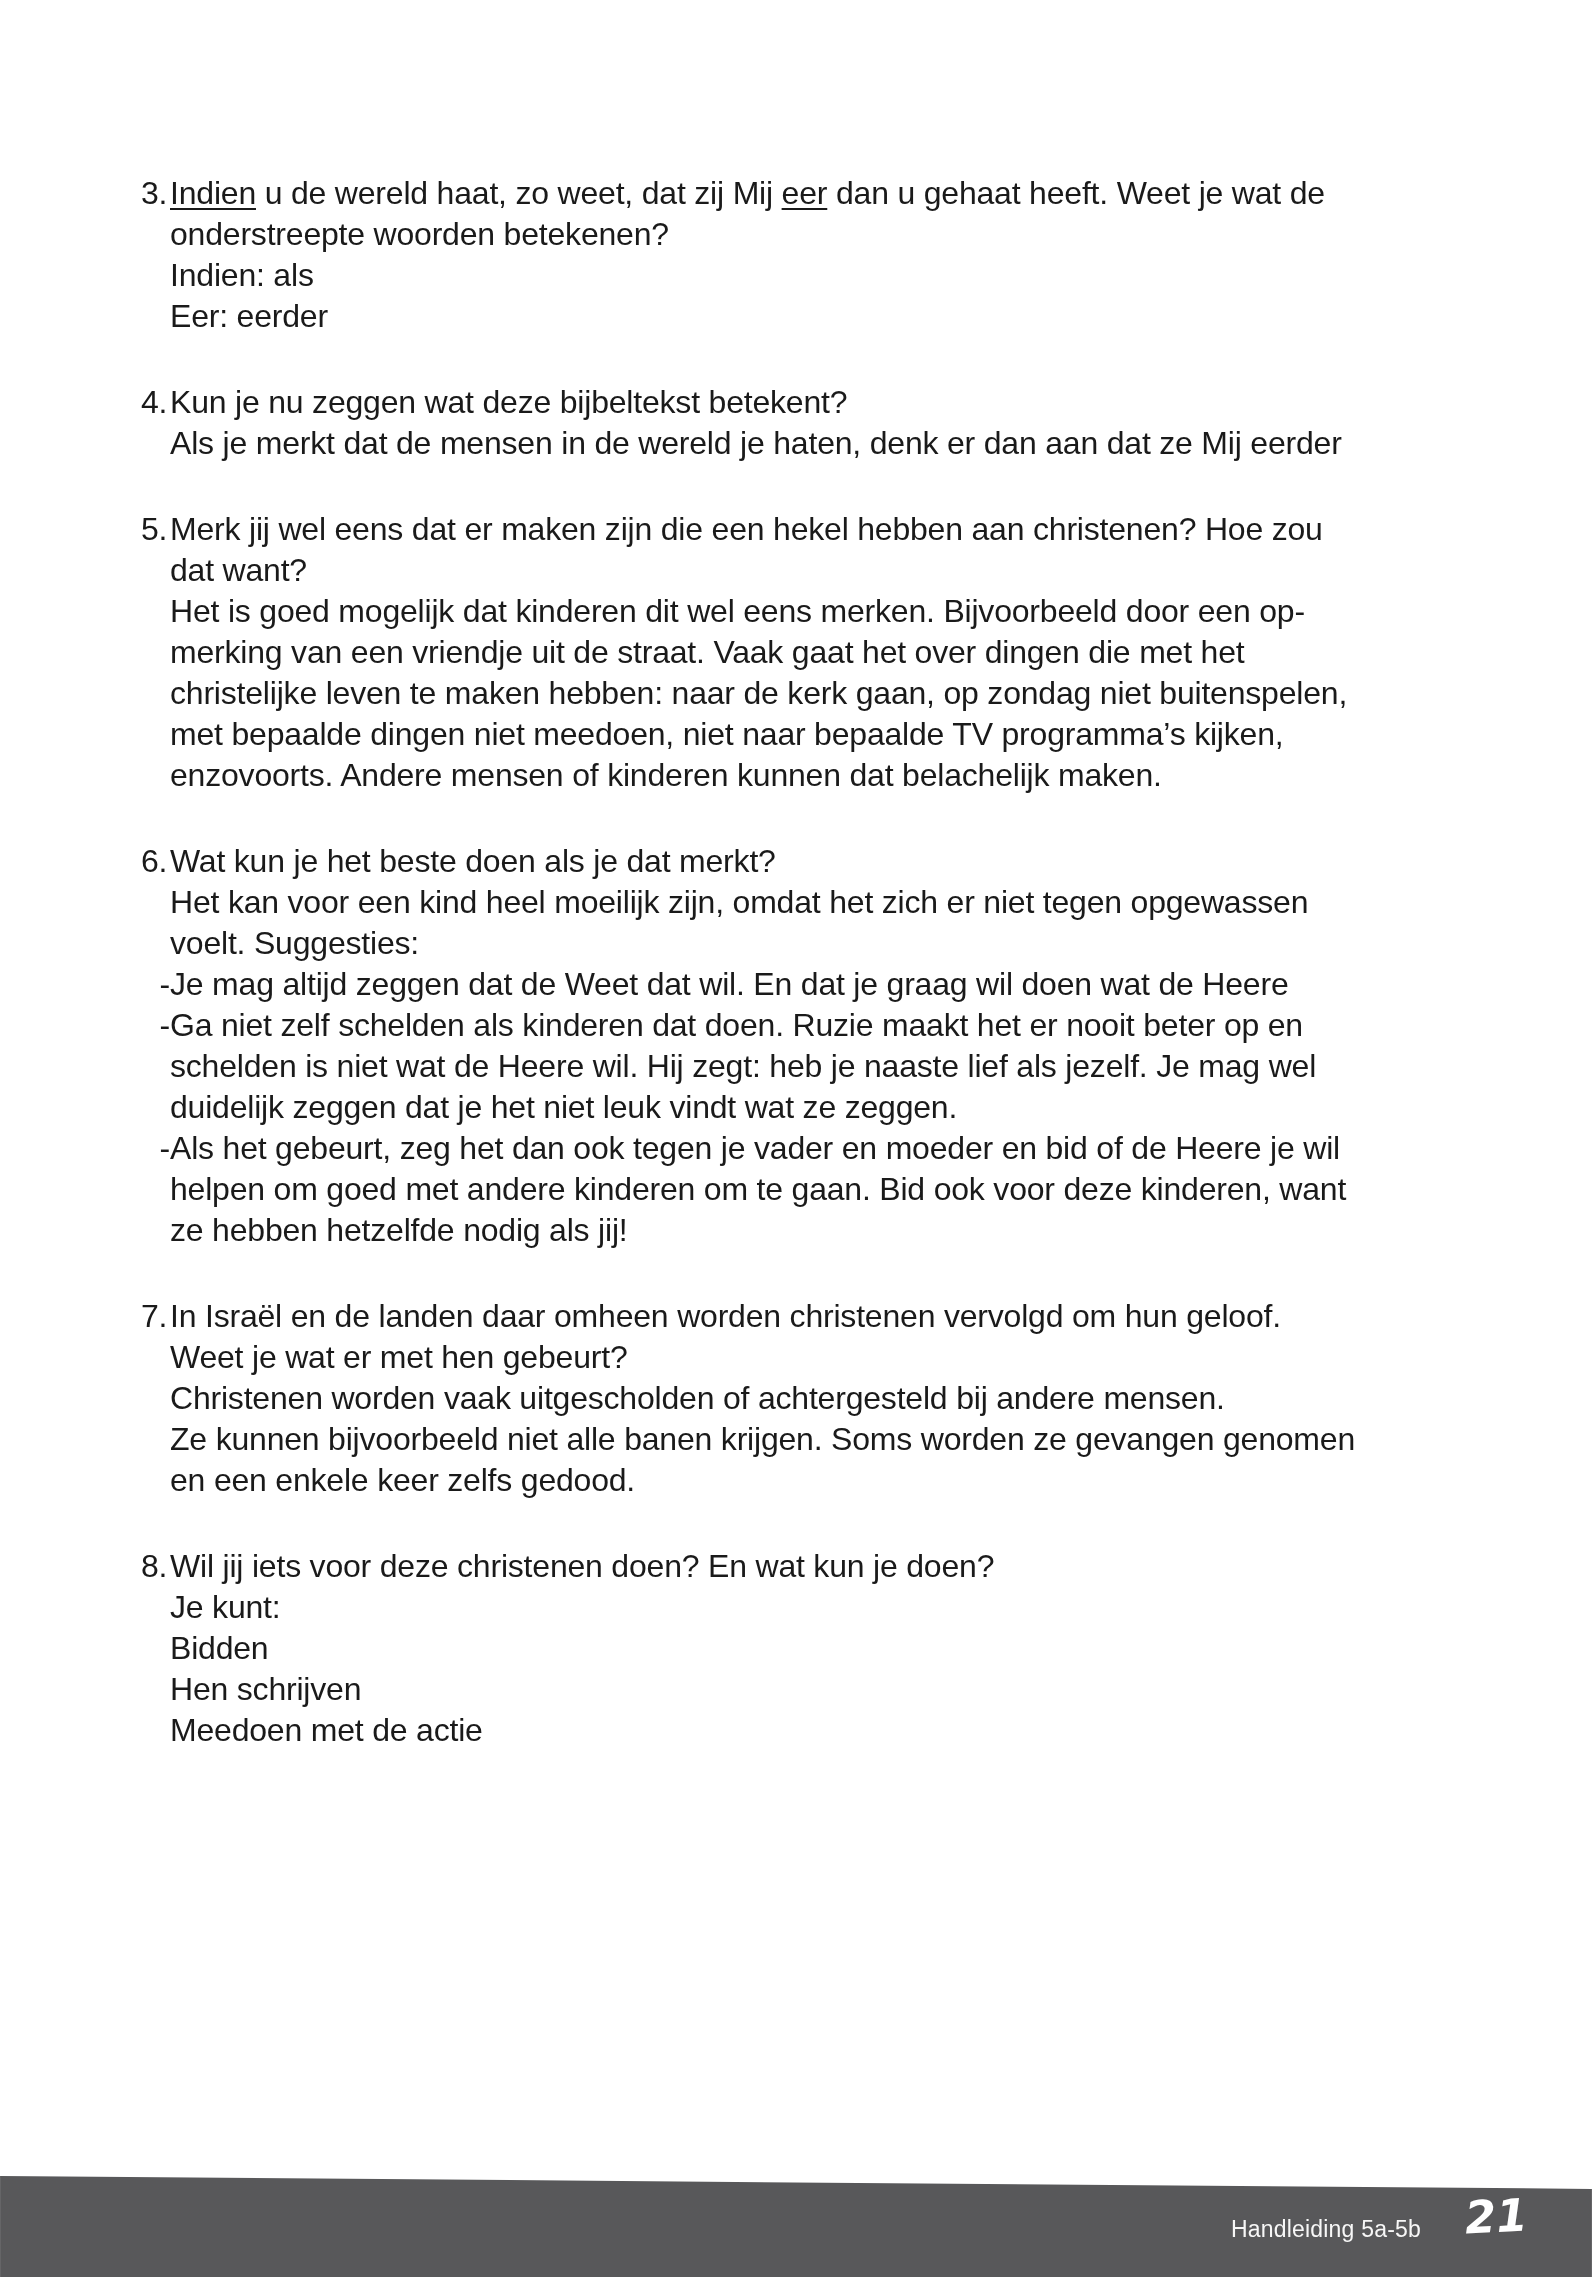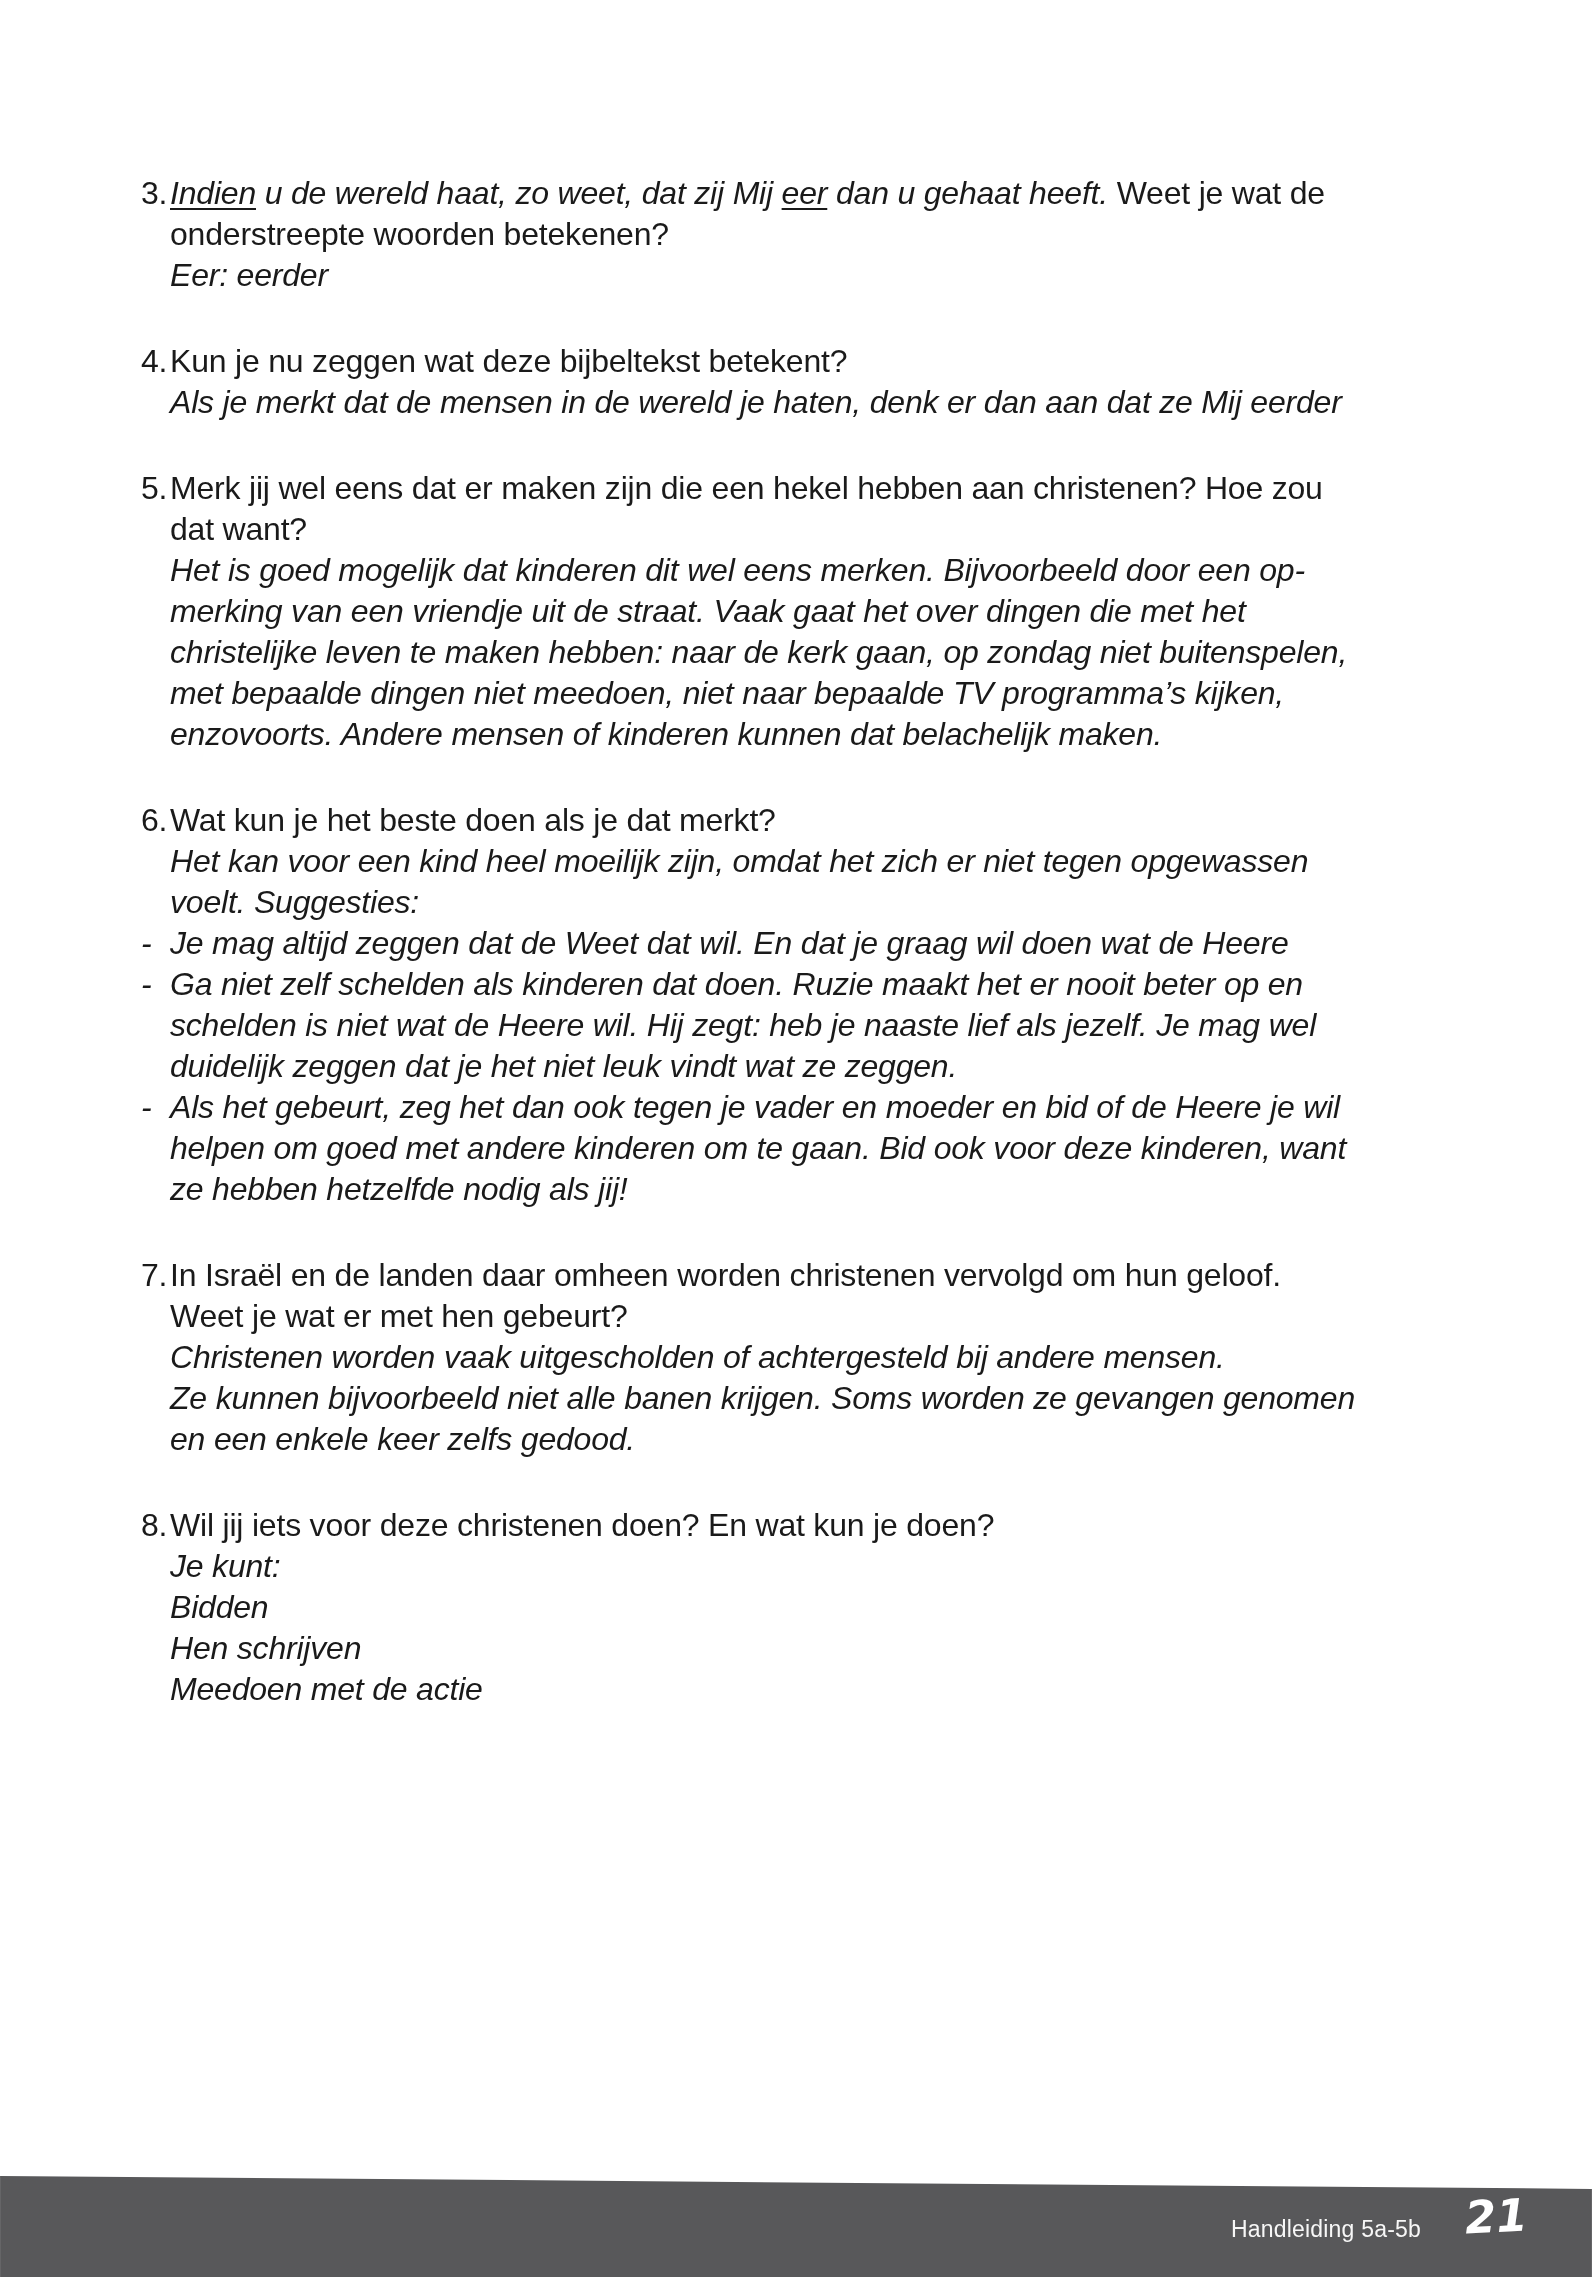--- a/index.html
+++ b/index.html
@@ -7,21 +7,21 @@
     width:1592px;height:2295px;position:relative;background:#ffffff;
     font-family:"Liberation Sans",sans-serif;overflow:hidden;
   }
   .page{position:absolute;inset:0;background:#ffffff;}
   
   .content{position:absolute;left:141px;top:173px;width:1381px;}
   .block{margin-bottom:45px;}
   .line{display:flex;font-size:32px;line-height:41px;color:#1a1a1a;letter-spacing:-0.2px;}
   .marker{flex:0 0 29px;}
   .text{white-space:pre-wrap;}
-  .it{font-style:italic;}
+  .it{text-align:right;}
   .ul{text-decoration:underline;text-decoration-thickness:1.7px;text-underline-offset:4.3px;}
   
   .footer-svg{position:absolute;left:0;top:0;width:1592px;height:2295px;pointer-events:none;}
   .footer-label{
     position:absolute;top:2214px;right:171px;
     font-size:23px;line-height:31px;color:#f7f7f7;letter-spacing:0.2px;
   }
   .page-number{
     position:absolute;top:2192px;left:1465px;
     font-family:"DejaVu Sans",sans-serif;font-size:45px;line-height:50px;
@@ -35,20 +35,24 @@
 
   <div class="content" style="color: rgb(26, 26, 26);">
       <div class="block">
         <div class="line">
           <span class="marker">3.</span>
           <span class="text"><span class="it ul">Indien</span><span class="it "> u de wereld haat, zo weet, dat zij Mij </span><span class="it ul">eer</span><span class="it "> dan u gehaat heeft.</span><span class=""> Weet je wat de</span></span>
         </div>
         <div class="line">
           <span class="marker"></span>
           <span class="text"><span class="">onderstreepte woorden betekenen?</span></span>
+        </div>
+        <div class="line">
+          <span class="marker"></span>
+          <span class="text"><span class="it ">Indien: als</span></span>
         </div>
         <div class="line">
           <span class="marker"></span>
           <span class="text"><span class="it ">Eer: eerder</span></span>
         </div>
       </div>
       <div class="block">
         <div class="line">
           <span class="marker">4.</span>
           <span class="text"><span class="">Kun je nu zeggen wat deze bijbeltekst betekent?</span></span>

